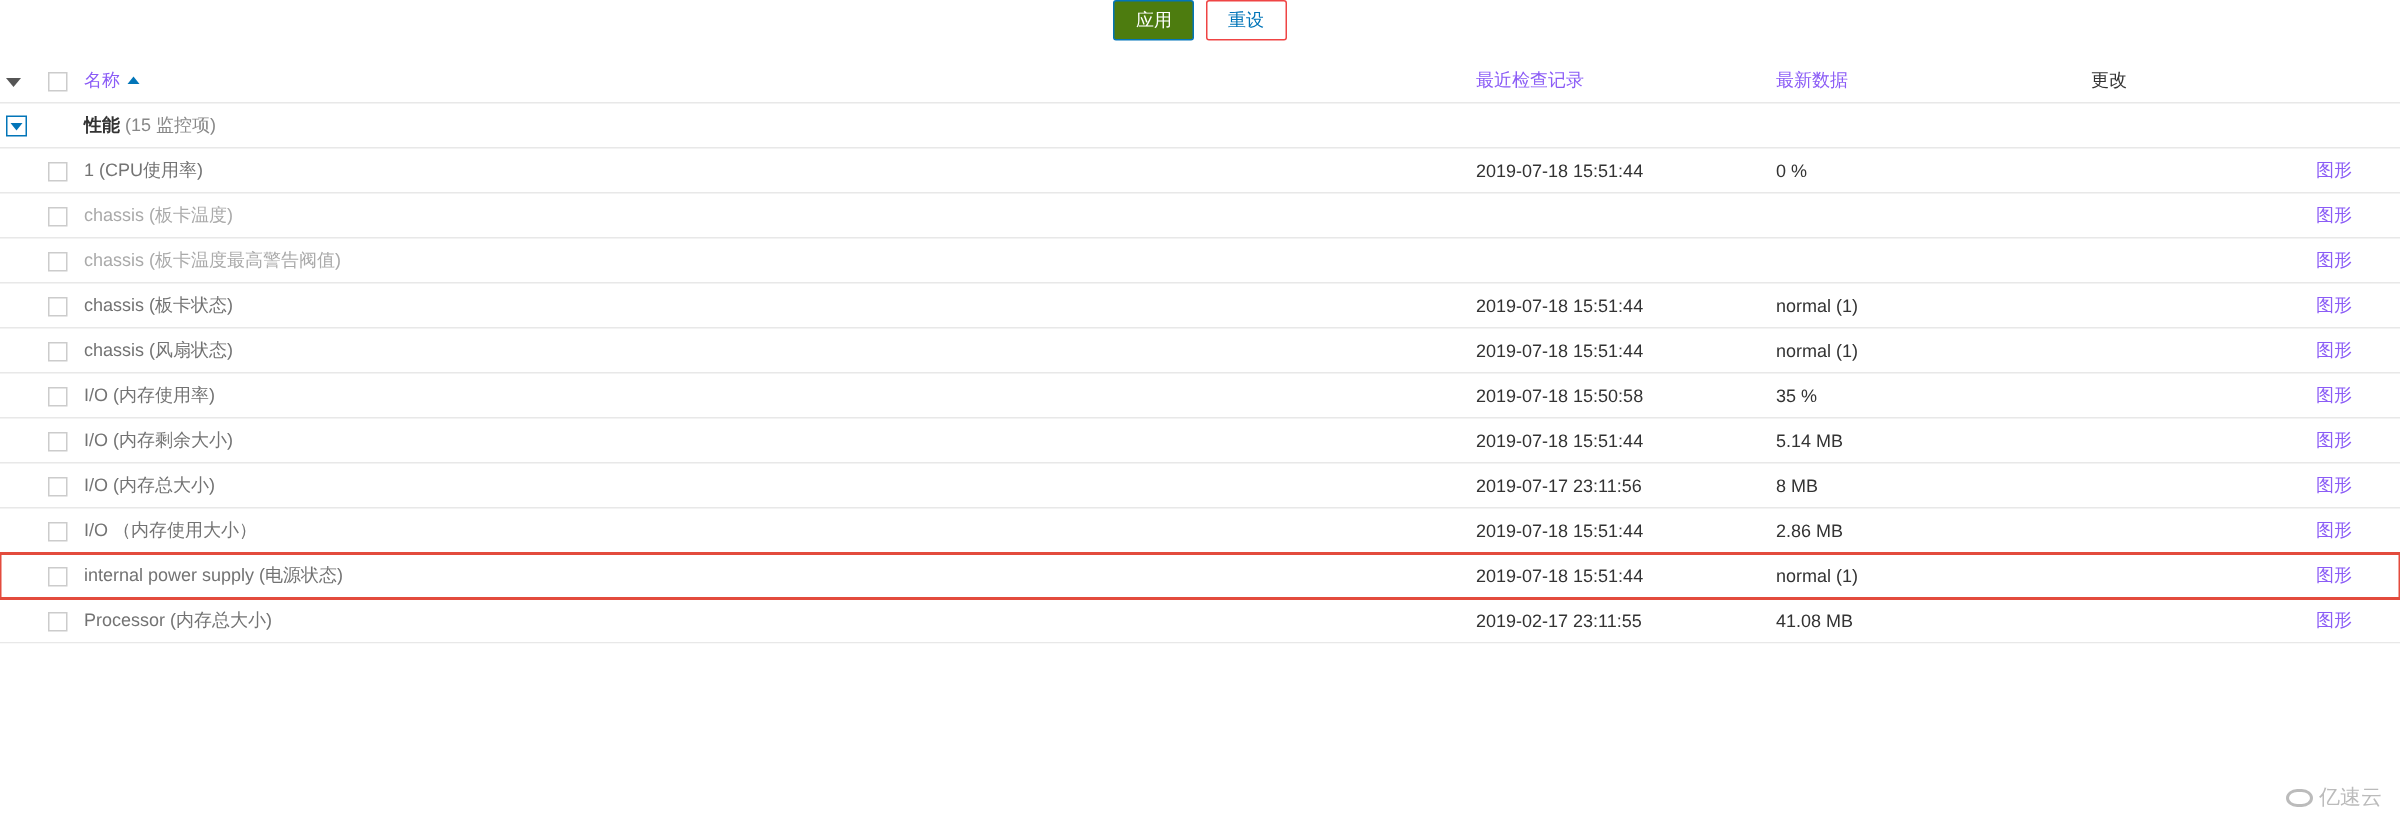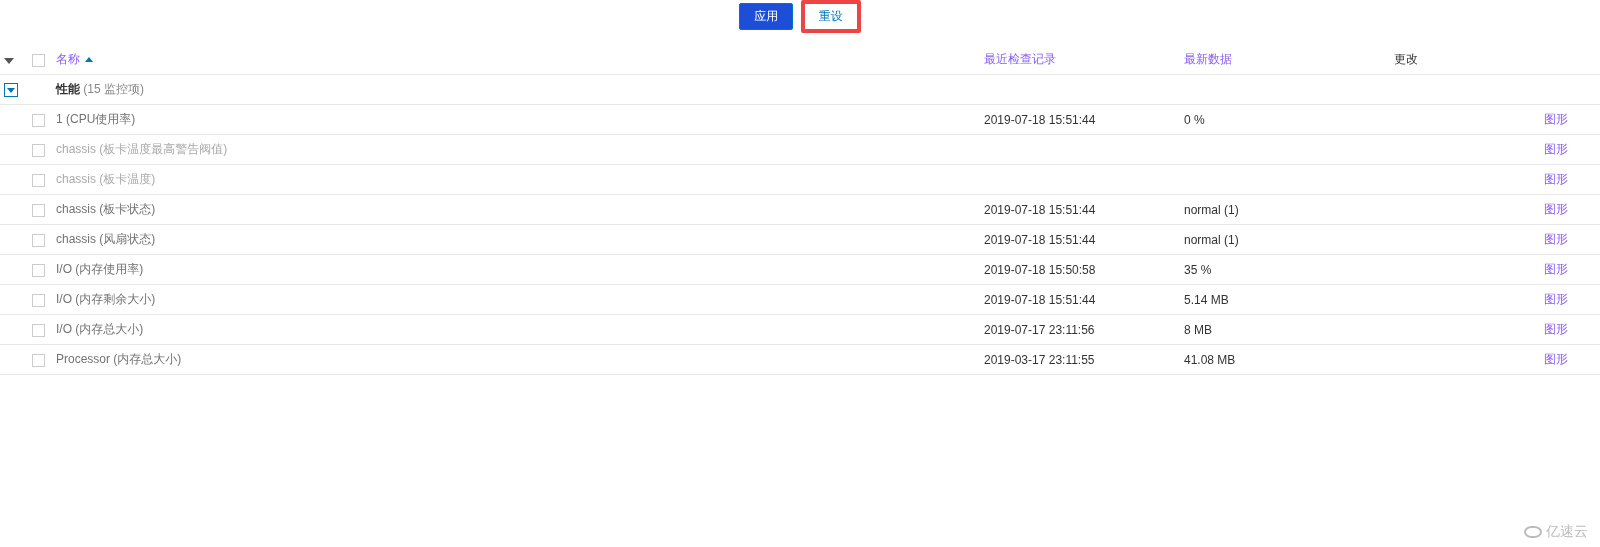--- a/index.html
+++ b/index.html
@@ -1,21 +1,21 @@
 <!DOCTYPE html>
 <html><head>
 <meta charset="utf-8">
 <style>
   * { box-sizing: border-box; margin: 0; padding: 0; }
   body { font-family: Arial, "Microsoft YaHei", sans-serif; font-size: 12px; background: #fff; color: #333; }
   .wrap { width: 1600px; }
   .top-btns { text-align: center; padding: 0 0 12px 0; }
   .btn { display: inline-block; padding: 4px 14px; font-size: 12px; cursor: pointer; border-radius: 2px; margin: 0 2px; }
-  .btn-primary { background: #1d4ed8; color: #fff; border: 1px solid #0275b8; }
-  .btn-secondary { background: #fff; color: #0275b8; border: 4px solid #ef4444; }
+  .btn-primary { background: #4d7c0f; color: #fff; border: 1px solid #0275b8; }
+  .btn-secondary { background: #fff; color: #0275b8; border: 1px solid #ef4444; }
   .tbl { width: 100%; border-collapse: collapse; }
   .tbl tr { border-bottom: 1px solid #e8e8e8; }
   .tbl th, .tbl td { text-align: left; padding: 6px 4px; font-weight: normal; vertical-align: middle; height: 26px; }
   .th-link, .link { color: #8b5cf6; cursor: pointer; }
   .col-expand { width: 28px; text-align: center; }
   .col-chk { width: 24px; }
   .col-name { }
   .col-check { width: 200px; }
   .col-data { width: 210px; }
   .col-change { width: 150px; }
@@ -78,30 +78,30 @@
           <td class="col-chk"><span class="chk"></span></td>
           <td class="col-name indent"><span class="item-name">1 (CPU使用率)</span></td>
           <td class="col-check">2019-07-18 15:51:44</td>
           <td class="col-data">0 %</td>
           <td class="col-change"></td>
           <td class="col-graph"><span class="link">图形</span></td>
         </tr>
         <tr>
           <td class="col-expand"></td>
           <td class="col-chk"><span class="chk"></span></td>
-          <td class="col-name indent"><span class="item-disabled">chassis (板卡温度最高警告阀值)</span></td>
+          <td class="col-name indent"><span class="item-disabled">chassis (板卡温度)</span></td>
           <td class="col-check"></td>
           <td class="col-data"></td>
           <td class="col-change"></td>
           <td class="col-graph"><span class="link">图形</span></td>
         </tr>
         <tr>
           <td class="col-expand"></td>
           <td class="col-chk"><span class="chk"></span></td>
-          <td class="col-name indent"><span class="item-disabled">chassis (板卡温度)</span></td>
+          <td class="col-name indent"><span class="item-disabled">chassis (板卡温度最高警告阀值)</span></td>
           <td class="col-check"></td>
           <td class="col-data"></td>
           <td class="col-change"></td>
           <td class="col-graph"><span class="link">图形</span></td>
         </tr>
         <tr>
           <td class="col-expand"></td>
           <td class="col-chk"><span class="chk"></span></td>
           <td class="col-name indent"><span class="item-name">chassis (板卡状态)</span></td>
           <td class="col-check">2019-07-18 15:51:44</td>
@@ -141,22 +141,40 @@
           <td class="col-chk"><span class="chk"></span></td>
           <td class="col-name indent"><span class="item-name">I/O (内存总大小)</span></td>
           <td class="col-check">2019-07-17 23:11:56</td>
           <td class="col-data">8 MB</td>
           <td class="col-change"></td>
           <td class="col-graph"><span class="link">图形</span></td>
         </tr>
         <tr>
           <td class="col-expand"></td>
           <td class="col-chk"><span class="chk"></span></td>
+          <td class="col-name indent"><span class="item-name">I/O （内存使用大小）</span></td>
+          <td class="col-check">2019-07-18 15:51:44</td>
+          <td class="col-data">2.86 MB</td>
+          <td class="col-change"></td>
+          <td class="col-graph"><span class="link">图形</span></td>
+        </tr>
+        <tr class="hl">
+          <td class="col-expand"></td>
+          <td class="col-chk"><span class="chk"></span></td>
+          <td class="col-name indent"><span class="item-name">internal power supply (电源状态)</span></td>
+          <td class="col-check">2019-07-18 15:51:44</td>
+          <td class="col-data">normal (1)</td>
+          <td class="col-change"></td>
+          <td class="col-graph"><span class="link">图形</span></td>
+        </tr>
+        <tr>
+          <td class="col-expand"></td>
+          <td class="col-chk"><span class="chk"></span></td>
           <td class="col-name indent"><span class="item-name">Processor (内存总大小)</span></td>
-          <td class="col-check">2019-03-17 23:11:55</td>
+          <td class="col-check">2019-02-17 23:11:55</td>
           <td class="col-data">41.08 MB</td>
           <td class="col-change"></td>
           <td class="col-graph"><span class="link">图形</span></td>
         </tr>
       </tbody>
   </table>
 </div>
 
 <div class="watermark">
   <span class="logo"></span>

